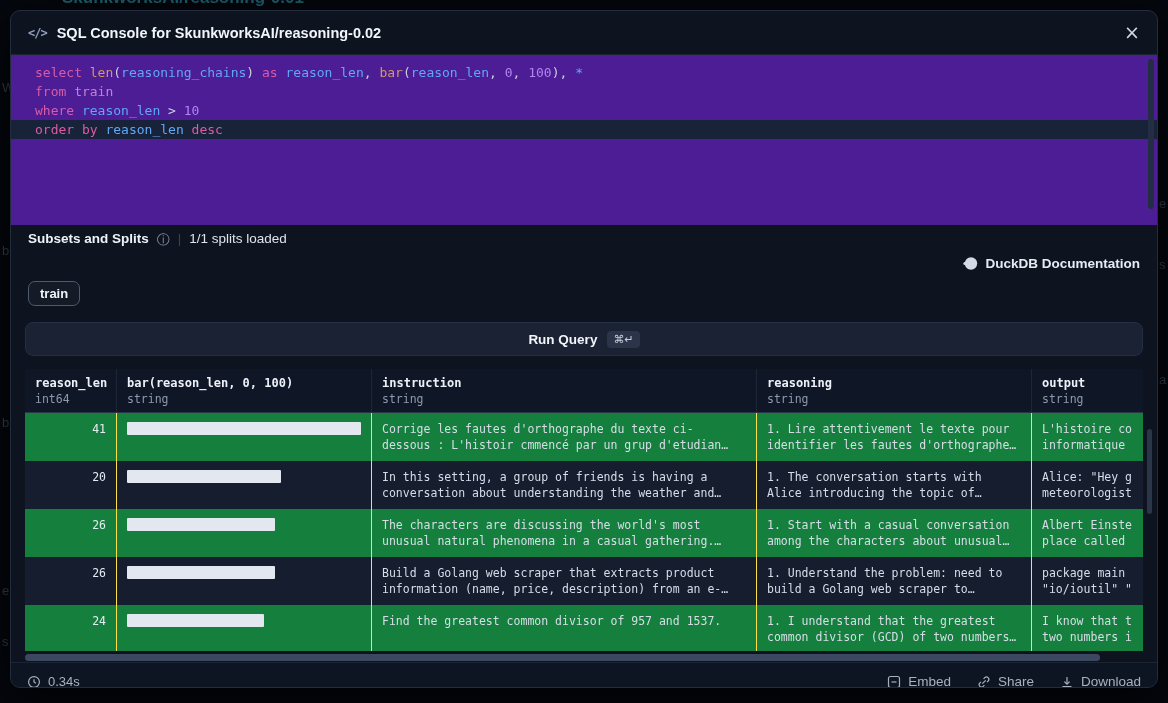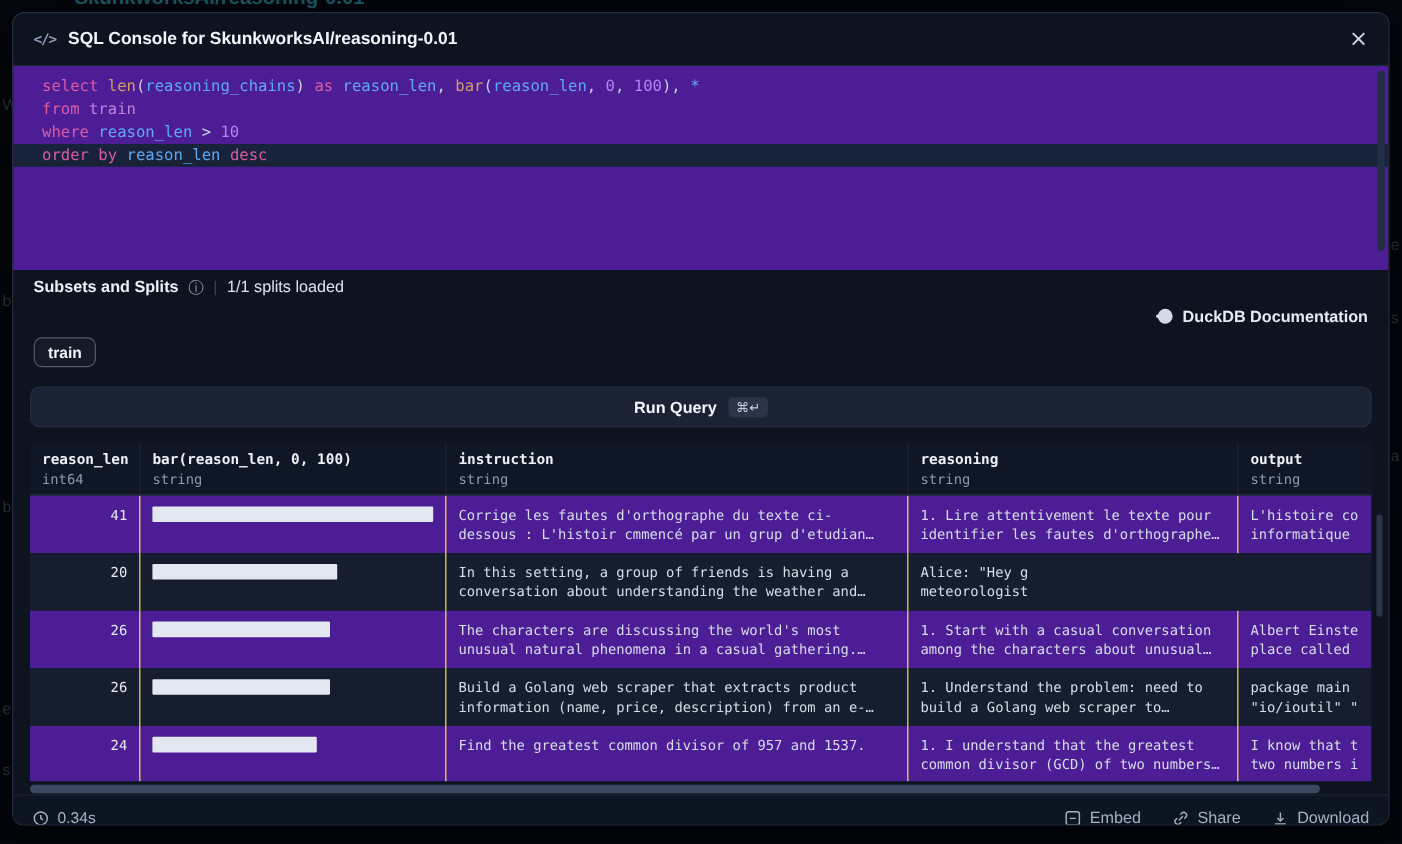--- a/index.html
+++ b/index.html
@@ -56,21 +56,21 @@
 
   
   .table { margin:13px 14px 0; position:relative; flex:0 0 auto; }
   .thead { display:grid; background:#0f1626; border-bottom:1px solid #2b3548; }
   .th { padding:7px 10px 6px; font-family:"DejaVu Sans Mono",monospace; overflow:hidden; }
   .th + .th { border-left:1px solid #1d2636; }
   .th-name { color:#edf1f7; font-weight:700; font-size:12px; white-space:nowrap; }
   .th-type { color:#8d99ad; font-size:11.5px; margin-top:2px; }
   .tbody { height:238px; overflow:hidden; }
   .trow { display:grid; }
-  .trow.odd  { background:#4c1d95; }
+  .trow.odd  { background:#15803d; }
   .trow.even { background:#151d2e; }
   .cell { padding:8px 10px; font-family:"DejaVu Sans Mono",monospace; font-size:11.5px; line-height:16px;
           color:#d6dde8; white-space:pre-line; overflow:hidden; }
   .cell + .cell { border-left:1px solid #fde047; }
   .cell.right { text-align:right; color:#e6ebf3; }
   .bar-fill { height:13px; background:#e3e8f0; border-radius:1px; margin-top:1px; max-width:100%; }
   .table-vscroll { position:absolute; right:-9px; top:2px; width:5px; height:282px; }
   .table-vscroll .thumb { width:5px; height:85px; margin-top:58px; background:#2a3547; border-radius:3px; }
 
   .hscroll { flex:0 0 8px; margin:3px 14px 0; }
@@ -95,21 +95,21 @@
 <span class="frag" style="left:2px;top:583px;">e</span>
 <span class="frag" style="left:2px;top:634px;">s</span>
 <span class="frag" style="left:1159px;top:196px;">e</span>
 <span class="frag" style="left:1159px;top:257px;">s</span>
 <span class="frag" style="left:1159px;top:372px;">a</span>
 
 <div class="modal">
 
   <div class="modal-header">
     <span class="code-icon">&lt;/&gt;</span>
-    <span class="title">SQL Console for SkunkworksAI/reasoning-0.01</span>
+    <span class="title">SQL Console for SkunkworksAI/reasoning-0.02</span>
     <button class="close">×</button>
   </div>
 
   <div class="editor">
     <div>
         <div class="cm-line"><span class="tok-kw">select</span><span class="tok-pl"> </span><span class="tok-fn">len</span><span class="tok-pl">(</span><span class="tok-id">reasoning_chains</span><span class="tok-pl">)</span><span class="tok-pl"> </span><span class="tok-kw">as</span><span class="tok-pl"> </span><span class="tok-id">reason_len</span><span class="tok-pl">, </span><span class="tok-fn">bar</span><span class="tok-pl">(</span><span class="tok-id">reason_len</span><span class="tok-pl">, </span><span class="tok-num">0</span><span class="tok-pl">, </span><span class="tok-num">100</span><span class="tok-pl">), </span><span class="tok-star">*</span></div>
         <div class="cm-line"><span class="tok-kw">from</span><span class="tok-pl"> </span><span class="tok-tbl">train</span></div>
         <div class="cm-line"><span class="tok-kw">where</span><span class="tok-pl"> </span><span class="tok-id">reason_len</span><span class="tok-pl"> &gt; </span><span class="tok-num">10</span></div>
         <div class="cm-line active"><span class="tok-kw">order</span><span class="tok-pl"> </span><span class="tok-kw">by</span><span class="tok-pl"> </span><span class="tok-id">reason_len</span><span class="tok-pl"> </span><span class="tok-kw">desc</span></div>
       </div>
@@ -174,20 +174,22 @@
           <div class="cell">1. Lire attentivement le texte pour
 identifier les fautes d'orthographe…</div>
           <div class="cell">L'histoire co
 informatique</div>
         </div>
         <div class="trow even" style="grid-template-columns: 91px 255px 385px 275px minmax(0px, 1fr);">
           <div class="cell right">20</div>
           <div class="cell"><div class="bar-fill" style="width: 153.9px;"></div></div>
           <div class="cell">In this setting, a group of friends is having a
 conversation about understanding the weather and…</div>
+          <div class="cell">1. The conversation starts with
+Alice introducing the topic of…</div>
           <div class="cell">Alice: "Hey g
 meteorologist</div>
         </div>
         <div class="trow odd" style="grid-template-columns: 91px 255px 385px 275px minmax(0px, 1fr);">
           <div class="cell right">26</div>
           <div class="cell"><div class="bar-fill" style="width: 148.2px;"></div></div>
           <div class="cell">The characters are discussing the world's most
 unusual natural phenomena in a casual gathering.…</div>
           <div class="cell">1. Start with a casual conversation
 among the characters about unusual…</div>

